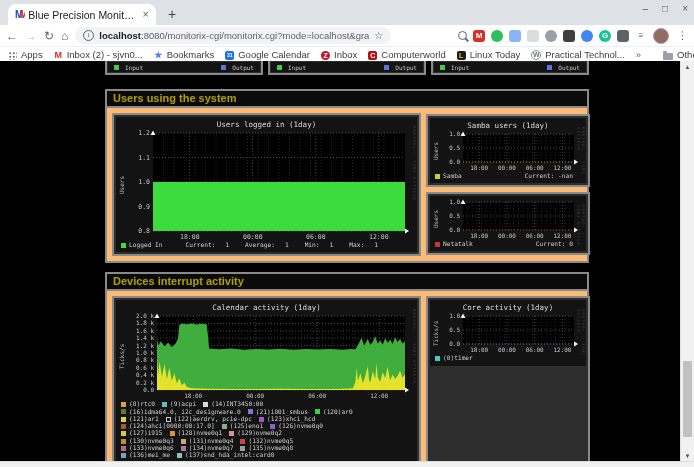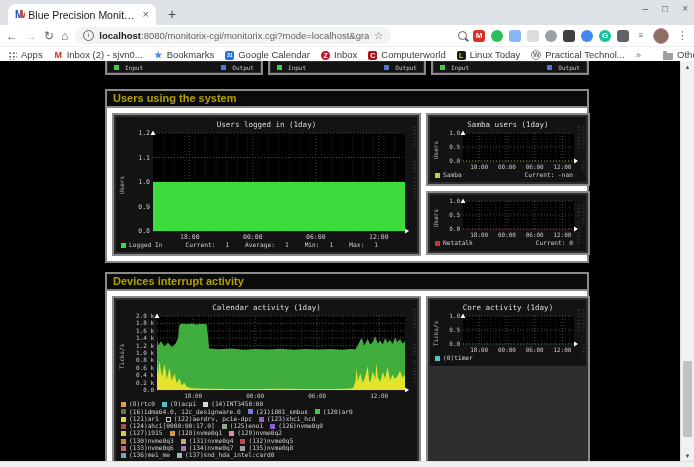--- a/index.html
+++ b/index.html
@@ -56,21 +56,21 @@
   .content{position:relative;height:407px;background:#000;overflow:hidden}
   .mx{width:484px;margin:0 auto 0 auto;padding-left:0}
   .cutrow{display:flex;gap:5px;margin-bottom:14px}
   .cutcell{flex:1;height:10px;background:#2e2e2e;border:2px solid #8a8a8a;border-top:none;padding:1px}
   .cutimg{background:#131313;height:100%;display:flex;justify-content:space-between;align-items:center;
           padding:0 6px;font:6px "DejaVu Sans Mono",monospace;color:#c7c7c7}
   .cutleg{display:flex;align-items:center;gap:3px}
   .section{border:2px solid #8a8a8a;margin-bottom:9px}
   .sec-title{font:bold 11px "Liberation Sans",sans-serif;color:#b3a000;padding:1px 6px 2px;background:#0b0b0b;
              border-bottom:2px solid #8a8a8a}
-  .sec-body{padding:5px;display:flex;gap:5px;align-items:flex-start;background:#ffffff}
+  .sec-body{padding:5px;display:flex;gap:5px;align-items:center;background:#fdba74}
   .cell{background:#2e2e2e;border:2px solid #8a8a8a;padding:2px}
   .cell-main{width:301px;flex:none}
   .rcol{display:flex;flex-direction:column;gap:5px;flex:1}
   .stretch{align-self:stretch}
   .rrd{background:#131313;padding:2px 2px 3px;position:relative}
   .rrd-title{text-align:center;font:7.5px "DejaVu Sans Mono",monospace;color:#dcdcdc;margin:1px 0 0}
   .rrd-flex{display:flex;align-items:stretch}
   .ylab{writing-mode:vertical-rl;transform:rotate(180deg);font:6px "DejaVu Sans Mono",monospace;
         color:#bdbdbd;width:9px;text-align:center;flex:none}
   .legend{font:6.2px "DejaVu Sans Mono",monospace;color:#cfcfcf;padding:1px 3px 0}

